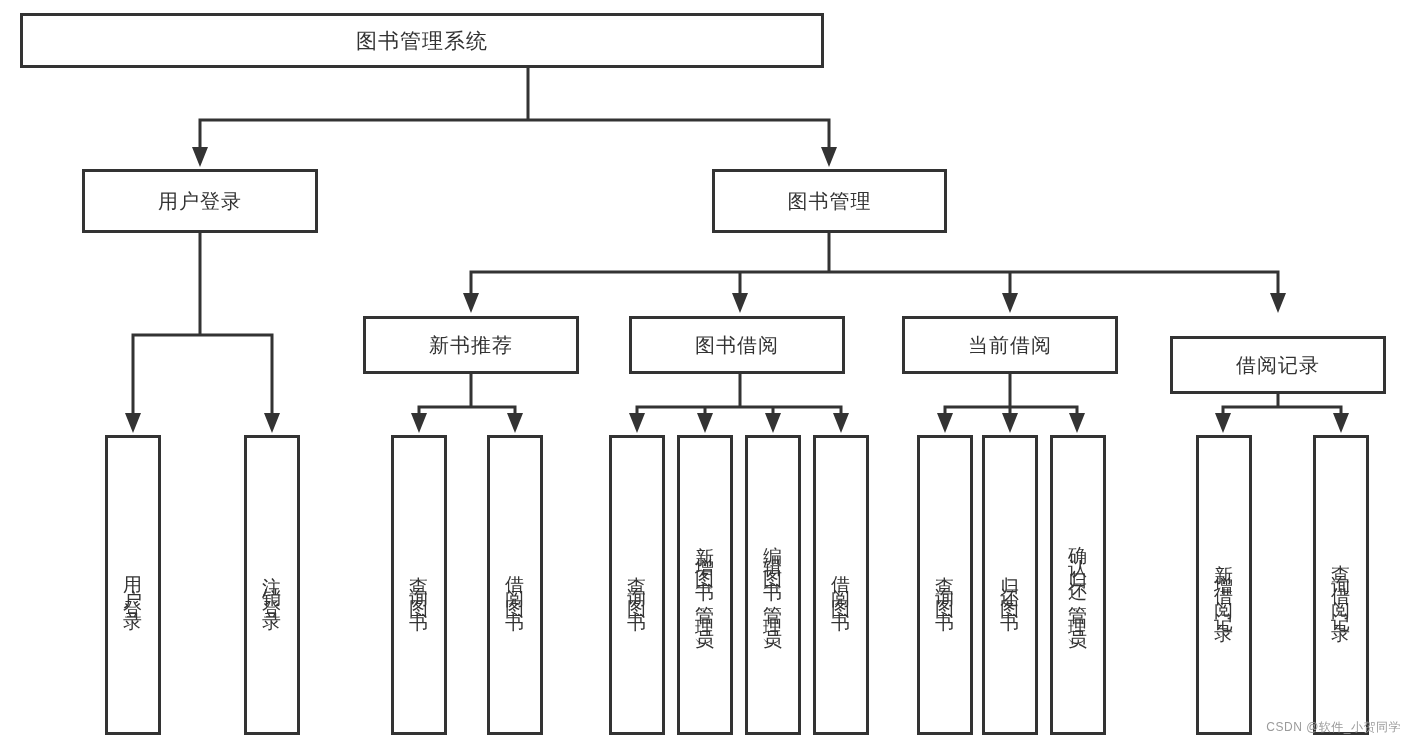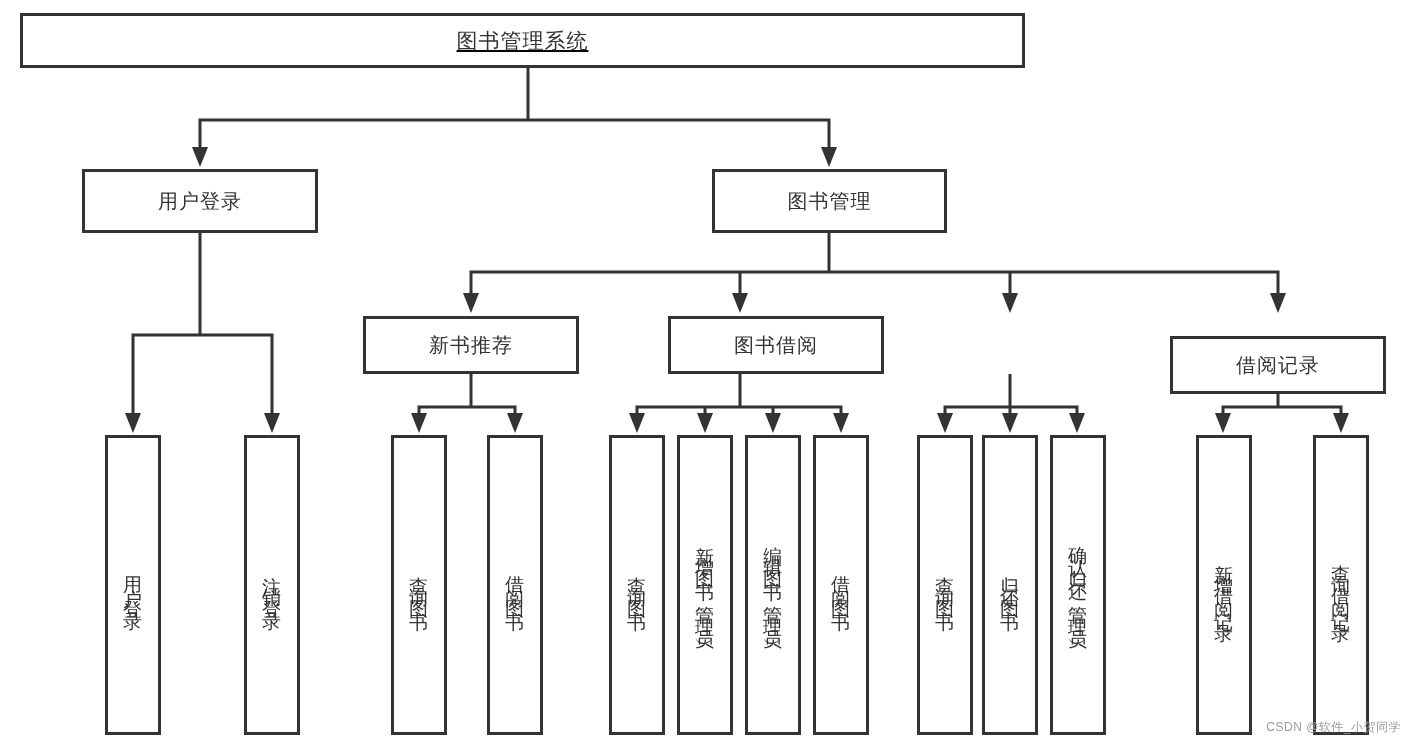--- a/index.html
+++ b/index.html
@@ -30,26 +30,26 @@
   }
   .leaf .lbl {
     writing-mode: vertical-rl;
     text-orientation: mixed;
     font-size: 19px;
     letter-spacing: 12px;
     line-height: 1;
     white-space: nowrap;
   }
   
-  .b-root { left: 20px;  top: 13px;  width: 1005px; height: 55px; text-decoration: underline; }
+  .b-root { left: 20px;  top: 13px;  width: 804px; height: 55px; }
   .b-root .lbl { font-size: 21px; }
   .b-l2a  { left: 82px;  top: 169px; width: 236px; height: 64px; }
   .b-l2b  { left: 712px; top: 169px; width: 235px; height: 64px; }
   .b-l3a  { left: 363px; top: 316px; width: 216px; height: 58px; }
-  .b-l3b  { left: 668px; top: 316px; width: 216px; height: 58px; }
+  .b-l3b  { left: 629px; top: 316px; width: 216px; height: 58px; }
   .b-l3c  { left: 902px; top: 316px; width: 216px; height: 58px; }
   .b-l3d  { left: 1170px;top: 316px; width: 216px; height: 58px; margin-top: 20px; }
   .leaf   { top: 435px; width: 56px; height: 300px; }
   .b-f1  { left: 105px; }
   .b-f2  { left: 244px; }
   .b-f3  { left: 391px; }
   .b-f4  { left: 487px; }
   .b-f5  { left: 609px; }
   .b-f6  { left: 677px; }
   .b-f7  { left: 745px; }
@@ -102,20 +102,23 @@
   <div class="node b-l3a">
     <span class="lbl">新书推荐</span>
   </div>
 
   <div class="node b-l2b">
     <span class="lbl">图书管理</span>
   </div>
   <div class="node b-l3b">
     <span class="lbl">图书借阅</span>
   </div>
+  <div class="node b-l3c">
+    <span class="lbl">当前借阅</span>
+  </div>
   <div class="node b-l3d">
     <span class="lbl">借阅记录</span>
   </div>
 
   <div class="node leaf b-f1">
     <span class="lbl">用户登录</span>
   </div>
   <div class="node leaf b-f2">
     <span class="lbl">注销登录</span>
   </div>

